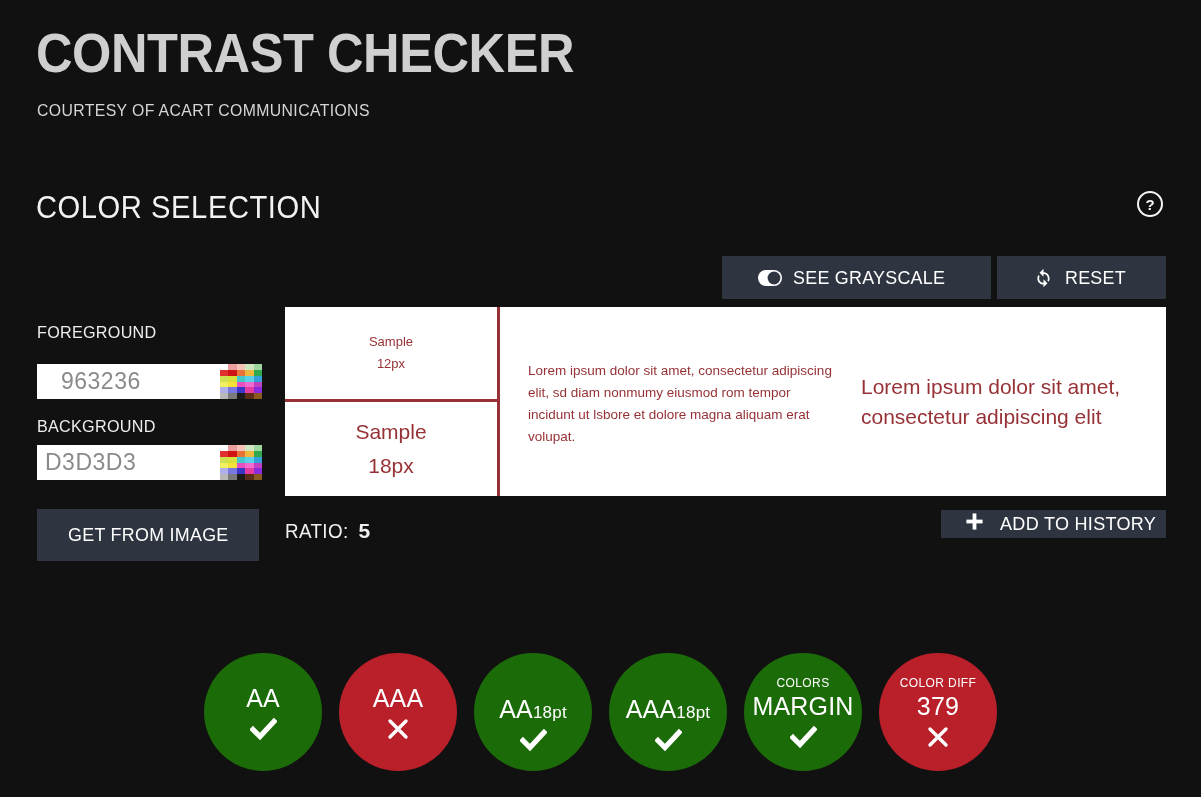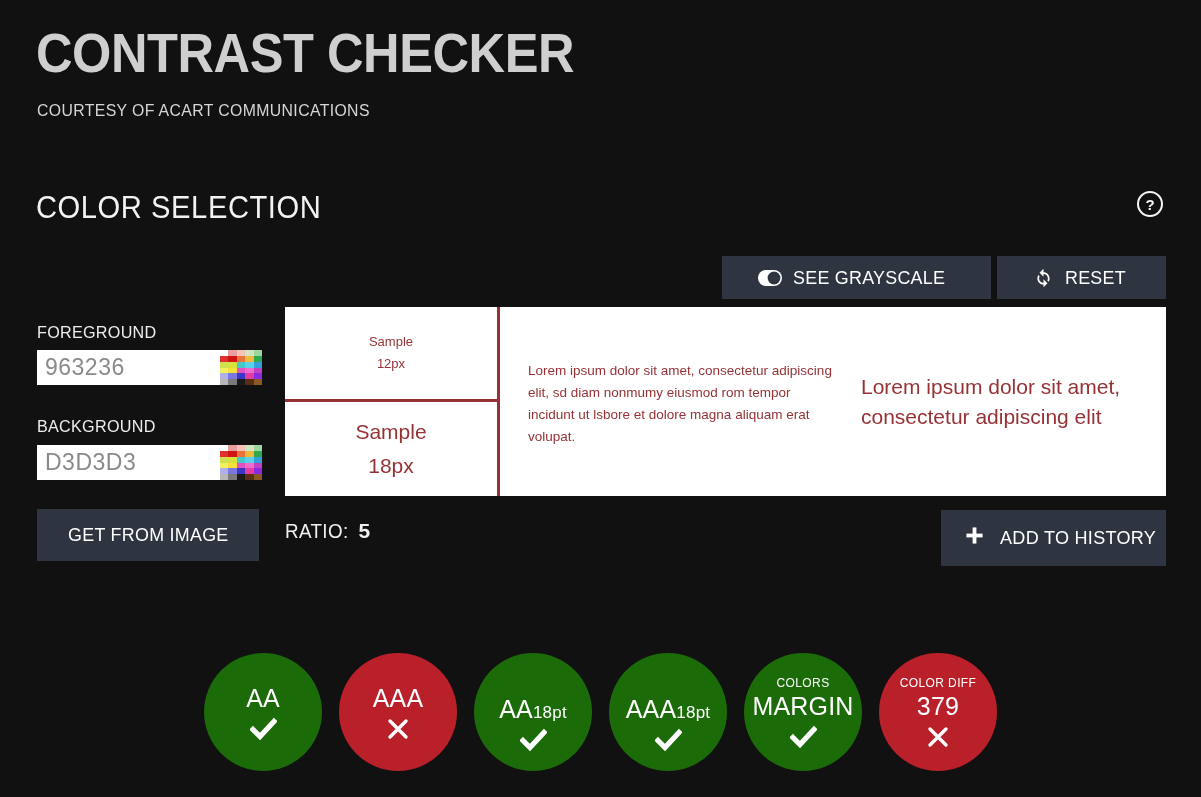--- a/index.html
+++ b/index.html
@@ -100,21 +100,21 @@
   #bg-label { top: 417px; }
 
   .color-input-wrap {
     position: absolute;
     left: 37px;
     width: 225px;
     height: 35px;
     display: flex;
     background: #ffffff;
   }
-  #fg-input-wrap { top: 350px; }
+  #fg-input-wrap { top: 364px; padding-left: 16px; }
   #bg-input-wrap { top: 445px; }
 
   .color-input {
     flex: 1 1 auto;
     min-width: 0;
     border: none;
     outline: none;
     background: #ffffff;
     color: #8a8a8a;
     font-family: "Liberation Sans", sans-serif;
@@ -207,21 +207,21 @@
     font-weight: 300;
     letter-spacing: 0.4px;
     white-space: nowrap;
   }
   .ratio b { font-weight: bold; font-size: 21px; }
   .ratio .rl { display: inline-block; transform: scaleX(0.94); transform-origin: left center; }
 
   .add-history-btn {
     position: absolute;
     right: 35px; top: 510px;
-    width: 225px; height: 56px;
+    width: 225px; height: 28px;
     background: #2e3440;
     border: none;
     color: #ffffff;
     display: flex;
     align-items: center;
     gap: 16px;
     padding: 0 24px;
     cursor: pointer;
     font-family: "Liberation Sans", sans-serif;
     font-size: 19px;

